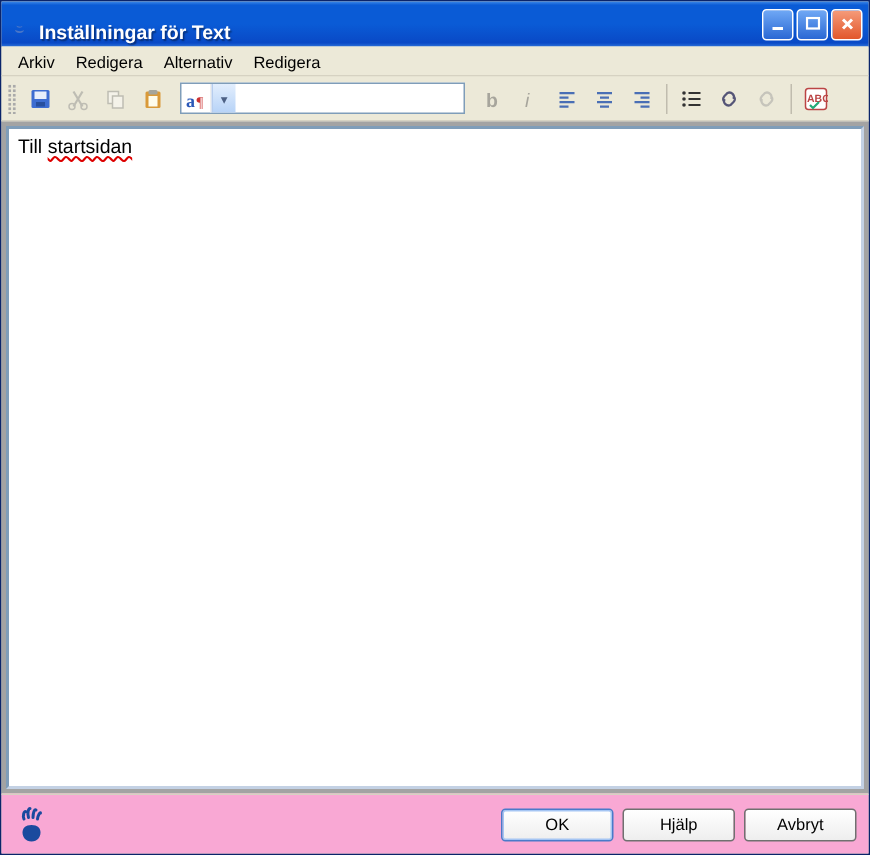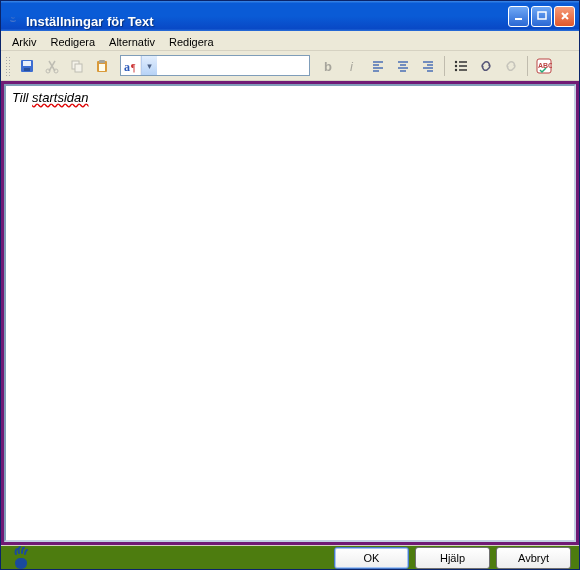--- a/index.html
+++ b/index.html
@@ -115,41 +115,40 @@
     width: 16px; height: 19px;
     background: linear-gradient(to bottom, #e2eefd, #b7d3f7);
     border-left: 1px solid #b7cdee;
     display: flex; align-items: center; justify-content: center;
     font-size: 9px; color: #4d6185;
   }
   .sep { width: 1px; height: 20px; background: #c0bcae; margin: 0 2px; }
   .editor-frame {
     flex: 1;
     padding: 3px;
-    background: #701a75;
-    font-style: italic;
+    background: #a3a3a3;
   }
   .editor {
     width: 100%; height: 100%;
     border: 2px solid;
     border-color: #7f9db9 #c3d1e4 #c3d1e4 #7f9db9;
     background: #fff;
     padding: 4px 6px;
     font-size: 13px;
     font-family: Arial, sans-serif;
     color: #000;
   }
   .editor .misspell {
     text-decoration: underline wavy #d00;
     text-decoration-skip-ink: none;
   }
   .bottombar {
-    height: 24px;
+    height: 40px;
     border-top: 1px solid #d6d2c2;
-    background: #4d7c0f;
+    background: #f9a8d4;
     display: flex;
     align-items: center;
     padding: 0 8px;
     gap: 6px;
   }
   .bottombar .logo {
     width: 24px; height: 24px;
     margin-right: auto;
   }
   .bottombar .logo svg { width: 24px; height: 24px; }

